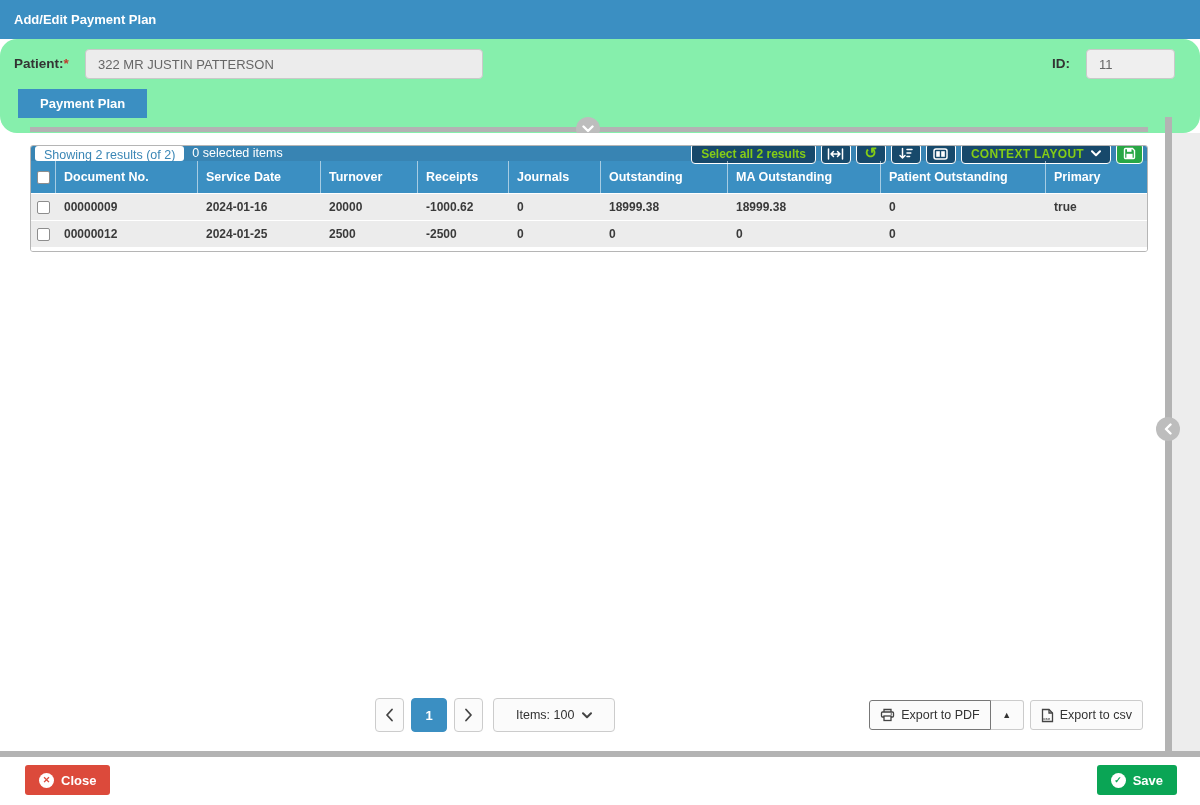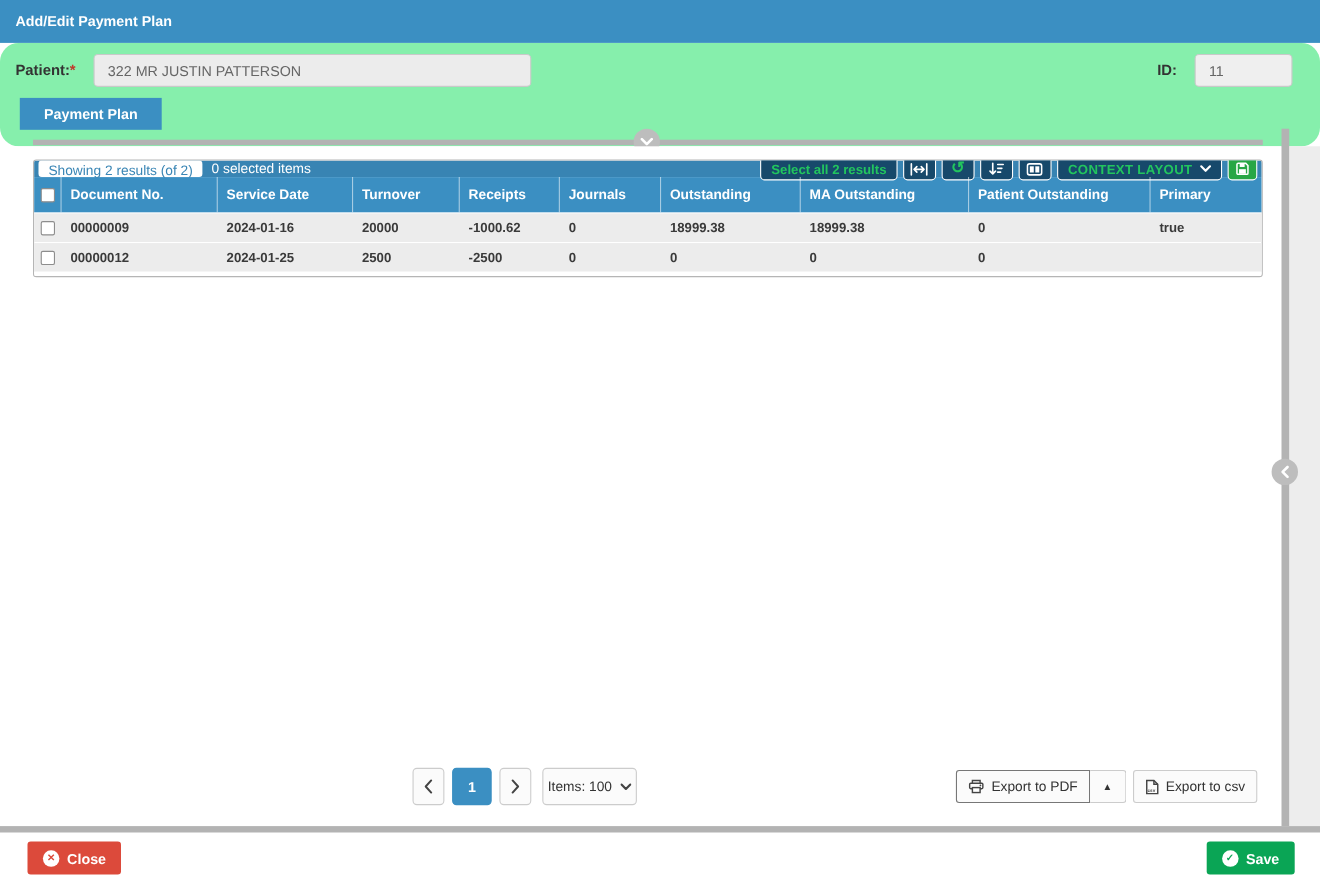--- a/index.html
+++ b/index.html
@@ -61,21 +61,21 @@
   .grid { position:absolute; left:30px; top:12px; width:1118px; border:1px solid #b5b5b5; border-radius:3px; background:#fff; overflow:hidden; }
   .grid-toolbar {
     height:15px; background:#3884b3; display:flex; padding:0 4px;
   }
   .showing-badge {
     background:#fff; color:#3a86b5; font-size:12.5px; padding:2px 9px; border-radius:3px; white-space:nowrap;
   }
   .selected-text { color:#fff; font-size:12.5px; margin-left:8px; white-space:nowrap; }
   .toolbar-right { margin-left:auto; display:flex; align-items:center; gap:5px; }
   .tb-btn {
-    background:#17496b; border:1px solid #fff; border-radius:4px; color:#22c55e;
+    background:#17496b; border:1px solid #fff; border-radius:4px; color:#84cc16;
     height:21px; display:flex; align-items:center; justify-content:center;
     font-family:"Liberation Sans", sans-serif; font-size:12px; font-weight:bold; cursor:pointer; padding:0 9px;
   }
   .tb-btn.icon-only { width:30px; padding:0; }
   .tb-btn.save-green { background:#28a745; width:27px; padding:0; }
   .tb-btn svg { display:block; }
   .undo-glyph { font-size:15px; font-weight:bold; line-height:1; margin-top:-2px; }
   .ctx-btn { letter-spacing:.3px; gap:7px; }
 
   .grid-header { height:32px; background:#3b8fc2; display:flex; align-items:stretch; }
@@ -102,21 +102,21 @@
     display:flex; align-items:center; justify-content:center; cursor:pointer;
   }
   .pg-page {
     width:36px; height:34px; background:#3b8fc2; border:1px solid #3b8fc2; border-radius:4px;
     color:#fff; font-size:13px; font-weight:bold; display:flex; align-items:center; justify-content:center;
     margin:0 7px; cursor:pointer;
   }
   .pg-next { margin-right:10px; }
   .items-select {
     height:34px; background:#fbfbfb; border:1px solid #ccc; border-radius:4px;
-    display:flex; align-items:center; gap:8px; padding:0 4px; font-size:12.5px; color:#333; cursor:pointer;
+    display:flex; align-items:center; gap:8px; padding:0 22px; font-size:12.5px; color:#333; cursor:pointer;
   }
 
   
   .export-bar { position:absolute; top:567px; right:22px; display:flex; align-items:flex-start; }
   .exp-btn {
     height:30px; background:#fbfbfb; border:1px solid #ccc; border-radius:3px;
     display:flex; align-items:center; gap:6px; padding:0 10px; font-size:12.5px; color:#333; cursor:pointer; white-space:nowrap;
   }
   .exp-pdf { border:1px solid #777; border-radius:3px 0 0 3px; }
   .exp-caret { width:33px; justify-content:center; border-left:none; border-radius:0 3px 3px 0; font-size:9px; color:#333; padding:0; }

